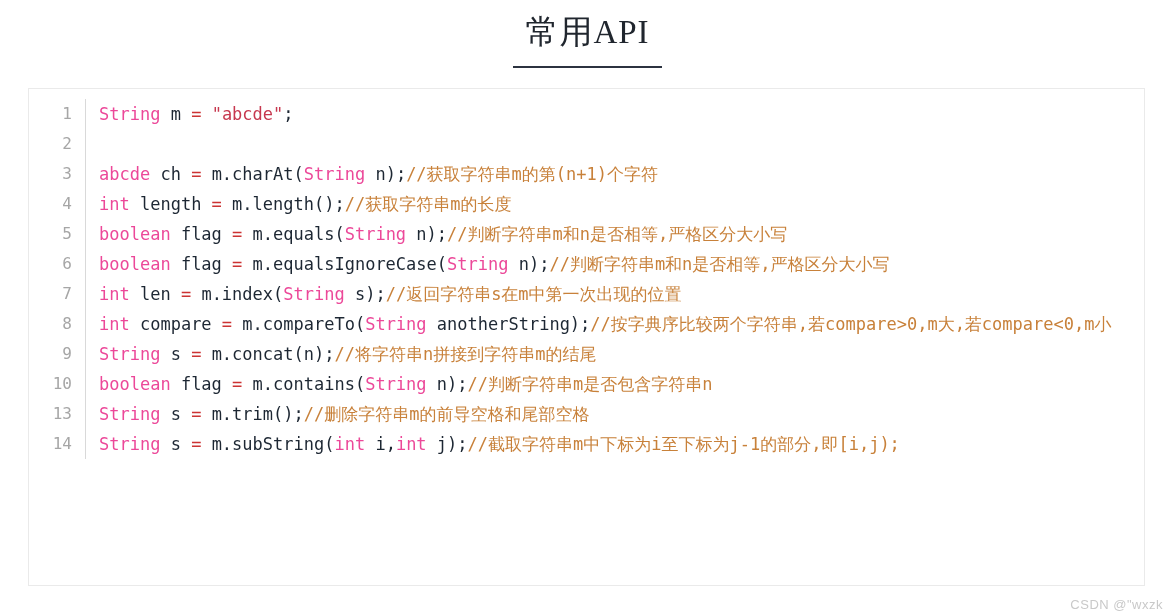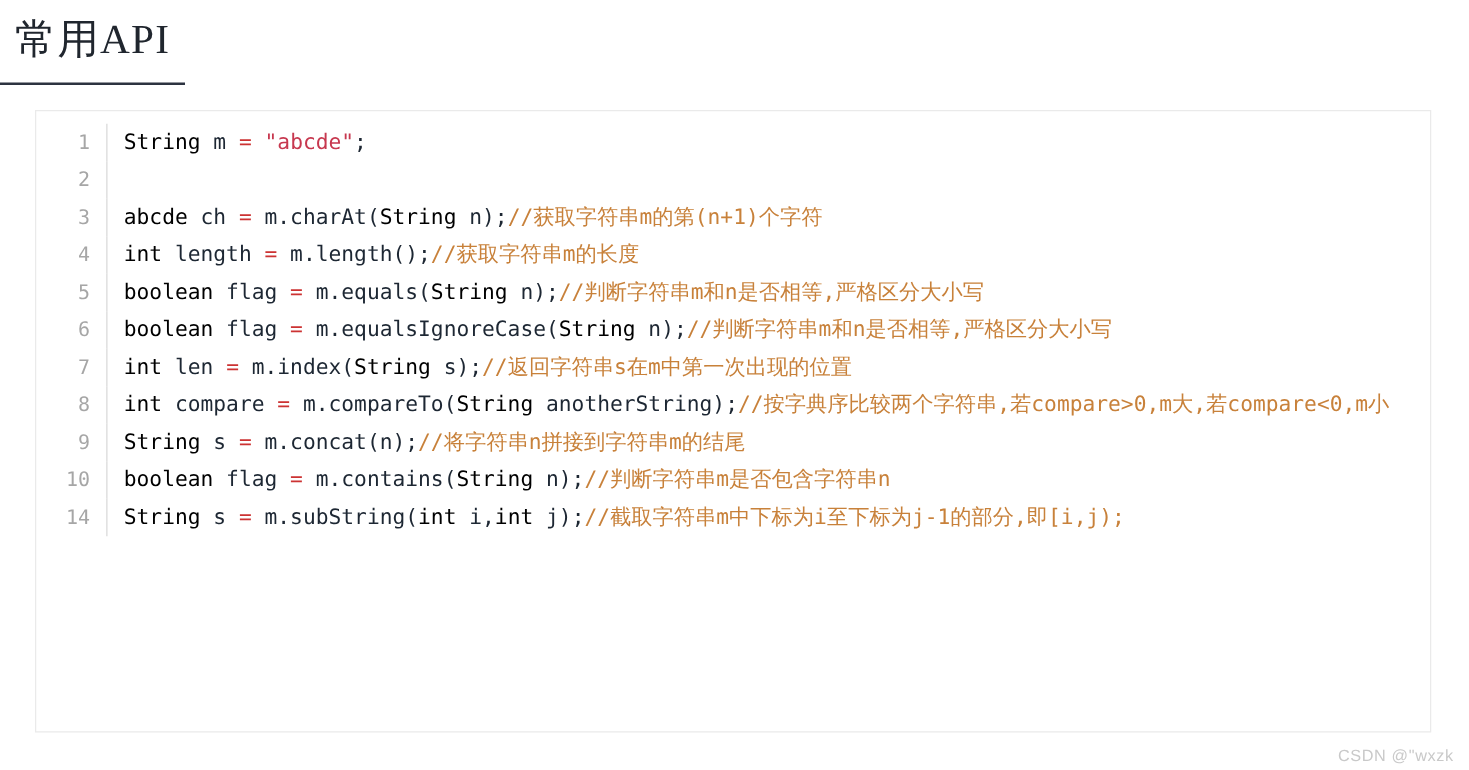--- a/index.html
+++ b/index.html
@@ -11,20 +11,21 @@
     width: 1175px;
     height: 616px;
     position: relative;
     font-family: "Liberation Sans", sans-serif;
     overflow: hidden;
   }
 
   
   .title-wrap {
     width: 100%;
+    text-align: center;
     padding-top: 8px;
   }
   .page-title {
     display: inline-block;
     font-family: "Liberation Serif", "DejaVu Serif", serif;
     font-size: 33px;
     line-height: 48px;
     color: #20262e;
     letter-spacing: 1px;
     padding: 0 12px 10px 12px;
@@ -70,21 +71,21 @@
     font-family: "DejaVu Sans Mono", "Liberation Mono", monospace;
     font-size: 17px;
     line-height: 30px;
     white-space: pre-wrap;
     word-break: break-word;
     color: #1d2733;
     min-height: 30px;
   }
 
   
-  .tk-type    { color: #000000; }
+  .tk-type    { color: #ec4899; }
   .tk-plain   { color: #1d2733; }
   .tk-op      { color: #cc3333; }
   .tk-str     { color: #c7384f; }
   .tk-comment { color: #c8813a; margin-top: 33px; }
   .tk-dots    { color: #2b4a6f; letter-spacing: 4px; }
 
   
   .watermark {
     position: absolute;
     right: 12px;
@@ -138,19 +139,23 @@
       </div>
       <div class="code-row">
         <div class="ln">9</div>
         <div class="code-cell"><span class="tk-type">String</span><span class="tk-plain"> s </span><span class="tk-op">=</span><span class="tk-plain"> m.concat(n);</span><span class="tk-comment">//将字符串n拼接到字符串m的结尾</span></div>
       </div>
       <div class="code-row">
         <div class="ln">10</div>
         <div class="code-cell"><span class="tk-type">boolean</span><span class="tk-plain"> flag </span><span class="tk-op">=</span><span class="tk-plain"> m.contains(</span><span class="tk-type">String</span><span class="tk-plain"> n);</span><span class="tk-comment">//判断字符串m是否包含字符串n</span></div>
       </div>
       <div class="code-row">
+        <div class="ln">13</div>
+        <div class="code-cell"><span class="tk-type">String</span><span class="tk-plain"> s </span><span class="tk-op">=</span><span class="tk-plain"> m.trim();</span><span class="tk-comment">//删除字符串m的前导空格和尾部空格</span></div>
+      </div>
+      <div class="code-row">
         <div class="ln">14</div>
         <div class="code-cell"><span class="tk-type">String</span><span class="tk-plain"> s </span><span class="tk-op">=</span><span class="tk-plain"> m.subString(</span><span class="tk-type">int</span><span class="tk-plain"> i,</span><span class="tk-type">int</span><span class="tk-plain"> j);</span><span class="tk-comment">//截取字符串m中下标为i至下标为j-1的部分,即[i,j);</span></div>
       </div>
     </div>
 </div>
 
 <div class="watermark">CSDN @"wxzk</div>
 
 </body></html>

